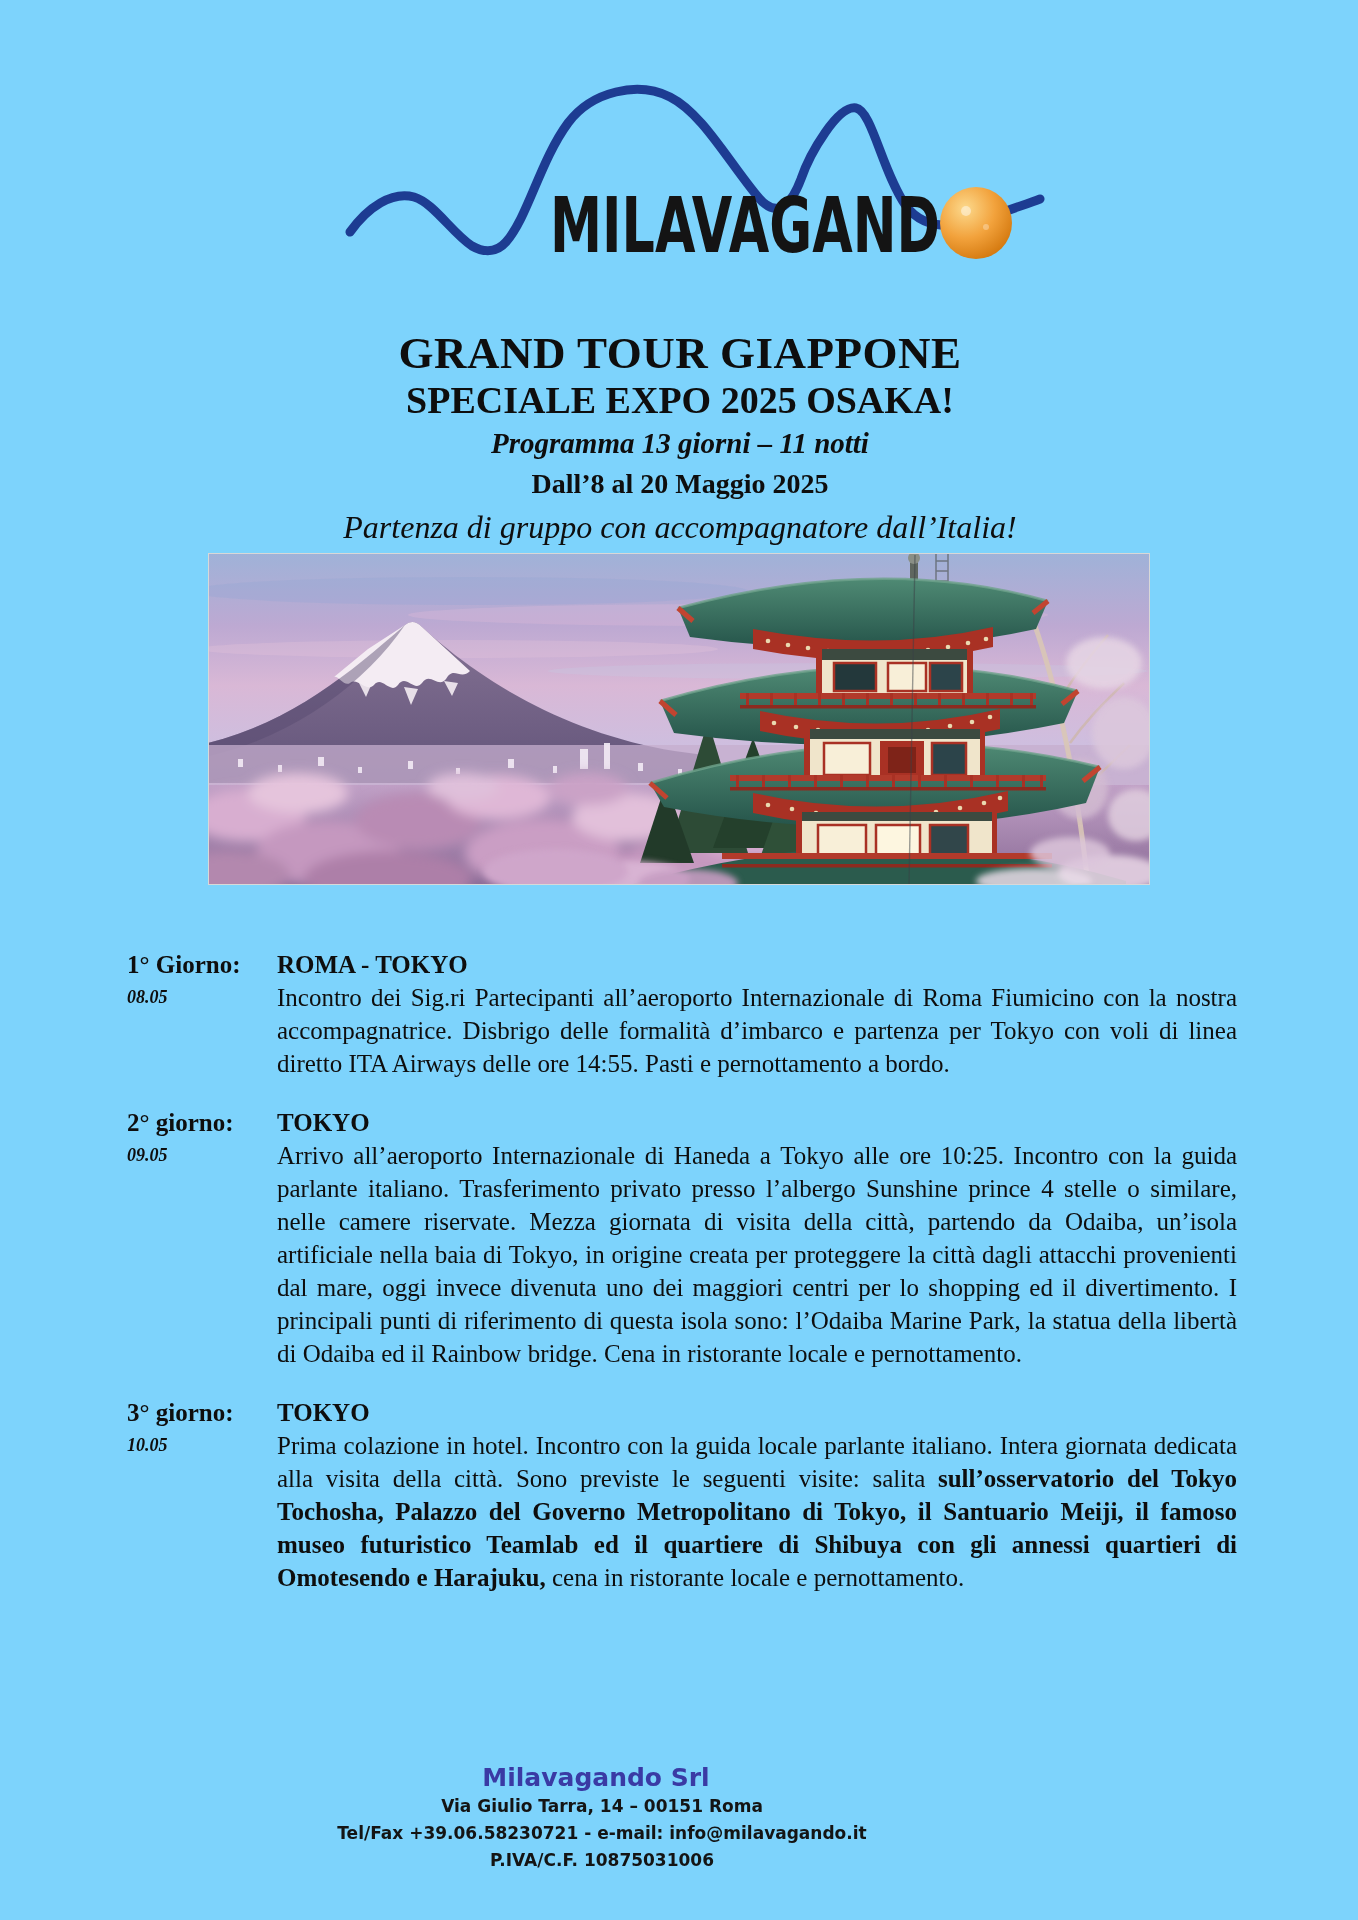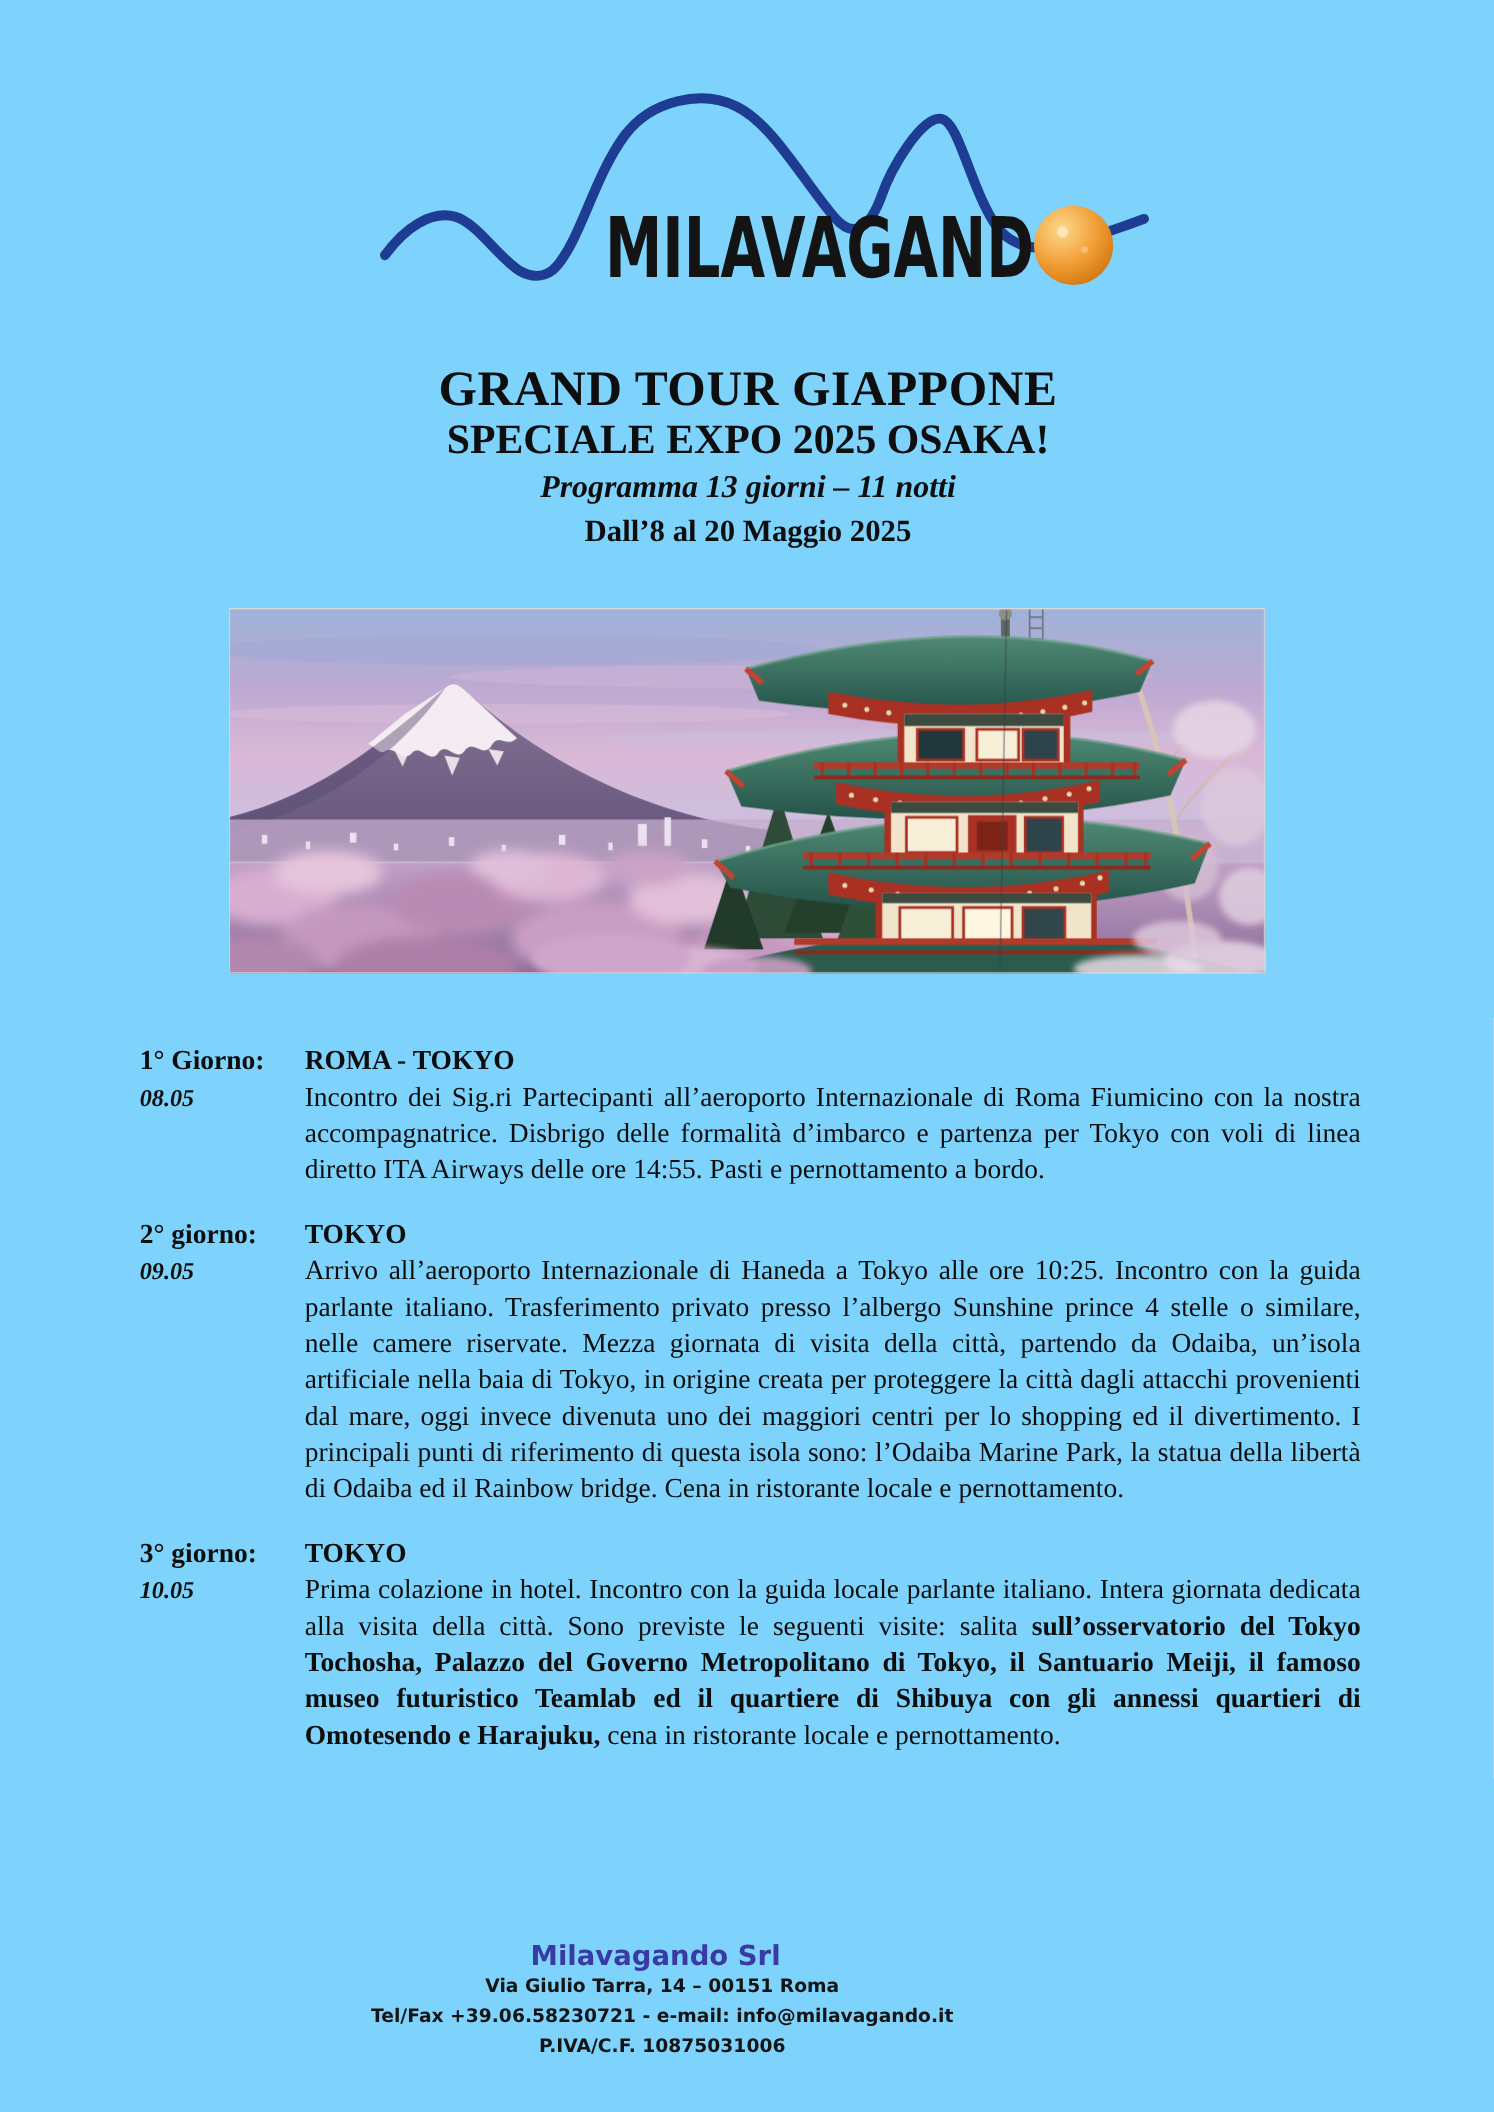--- a/index.html
+++ b/index.html
@@ -16,21 +16,21 @@
   .t2{font-size:38px;font-weight:bold;line-height:45px;}
   .t3{font-size:29px;font-weight:bold;font-style:italic;line-height:40px;}
   .t4{font-size:28px;font-weight:bold;line-height:41px;}
   .t5{font-size:32px;font-style:italic;line-height:46px;}
   
   .hero{position:absolute;left:208px;top:553px;width:942px;height:332px;display:block;}
   
   .itinerary{position:absolute;left:127px;top:948px;width:1112px;}
   .entry{display:grid;grid-template-columns:150px 960px;margin-bottom:26px;}
   .day{font-weight:bold;font-size:25px;line-height:33px;white-space:nowrap;}
-  .date{font-weight:bold;font-style:italic;font-size:22px;line-height:33px;}
+  .date{font-weight:bold;font-style:italic;font-size:18px;line-height:33px;}
   .etitle{font-weight:bold;font-size:25px;line-height:33px;}
   .etext{margin:0;font-size:25px;line-height:33px;text-align:justify;}
   .etext b{font-weight:bold;}
   
   .footer{position:absolute;left:0;top:1763px;width:1192px;text-align:center;
           font-family:"DejaVu Sans", sans-serif;}
   .f-company{font-size:25px;font-weight:bold;line-height:30px;}
   .f-line{font-size:17px;font-weight:bold;line-height:27px;color:#141414;padding-left:12px;}
 </style>
 </head>
@@ -62,20 +62,21 @@
     <circle cx="636" cy="148" r="36" fill="url(#sunG)"></circle>
     <circle cx="626" cy="136" r="5" fill="#ffffff" opacity="0.45"></circle>
     <circle cx="646" cy="152" r="3" fill="#ffffff" opacity="0.3"></circle>
   </svg>
 
   <div class="title-block">
     <div class="t1">GRAND TOUR GIAPPONE</div>
     <div class="t2">SPECIALE EXPO 2025 OSAKA!</div>
     <div class="t3">Programma 13 giorni – 11 notti</div>
     <div class="t4">Dall’8 al 20 Maggio 2025</div>
+    <div class="t5">Partenza di gruppo con accompagnatore dall’Italia!</div>
   </div>
 
   <svg class="hero" viewBox="0 0 942 332" preserveAspectRatio="none" role="img" aria-label="Mount Fuji with snow cap, Chureito pagoda and pink cherry blossoms at dusk">
     <defs>
       <linearGradient id="skyG" x1="0" y1="0" x2="0" y2="1">
         <stop offset="0%" stop-color="#9fb2d8"></stop>
         <stop offset="22%" stop-color="#bda9d2"></stop>
         <stop offset="40%" stop-color="#d9b8d6"></stop>
         <stop offset="60%" stop-color="#cdbfe0"></stop>
         <stop offset="100%" stop-color="#d9c2da"></stop>

